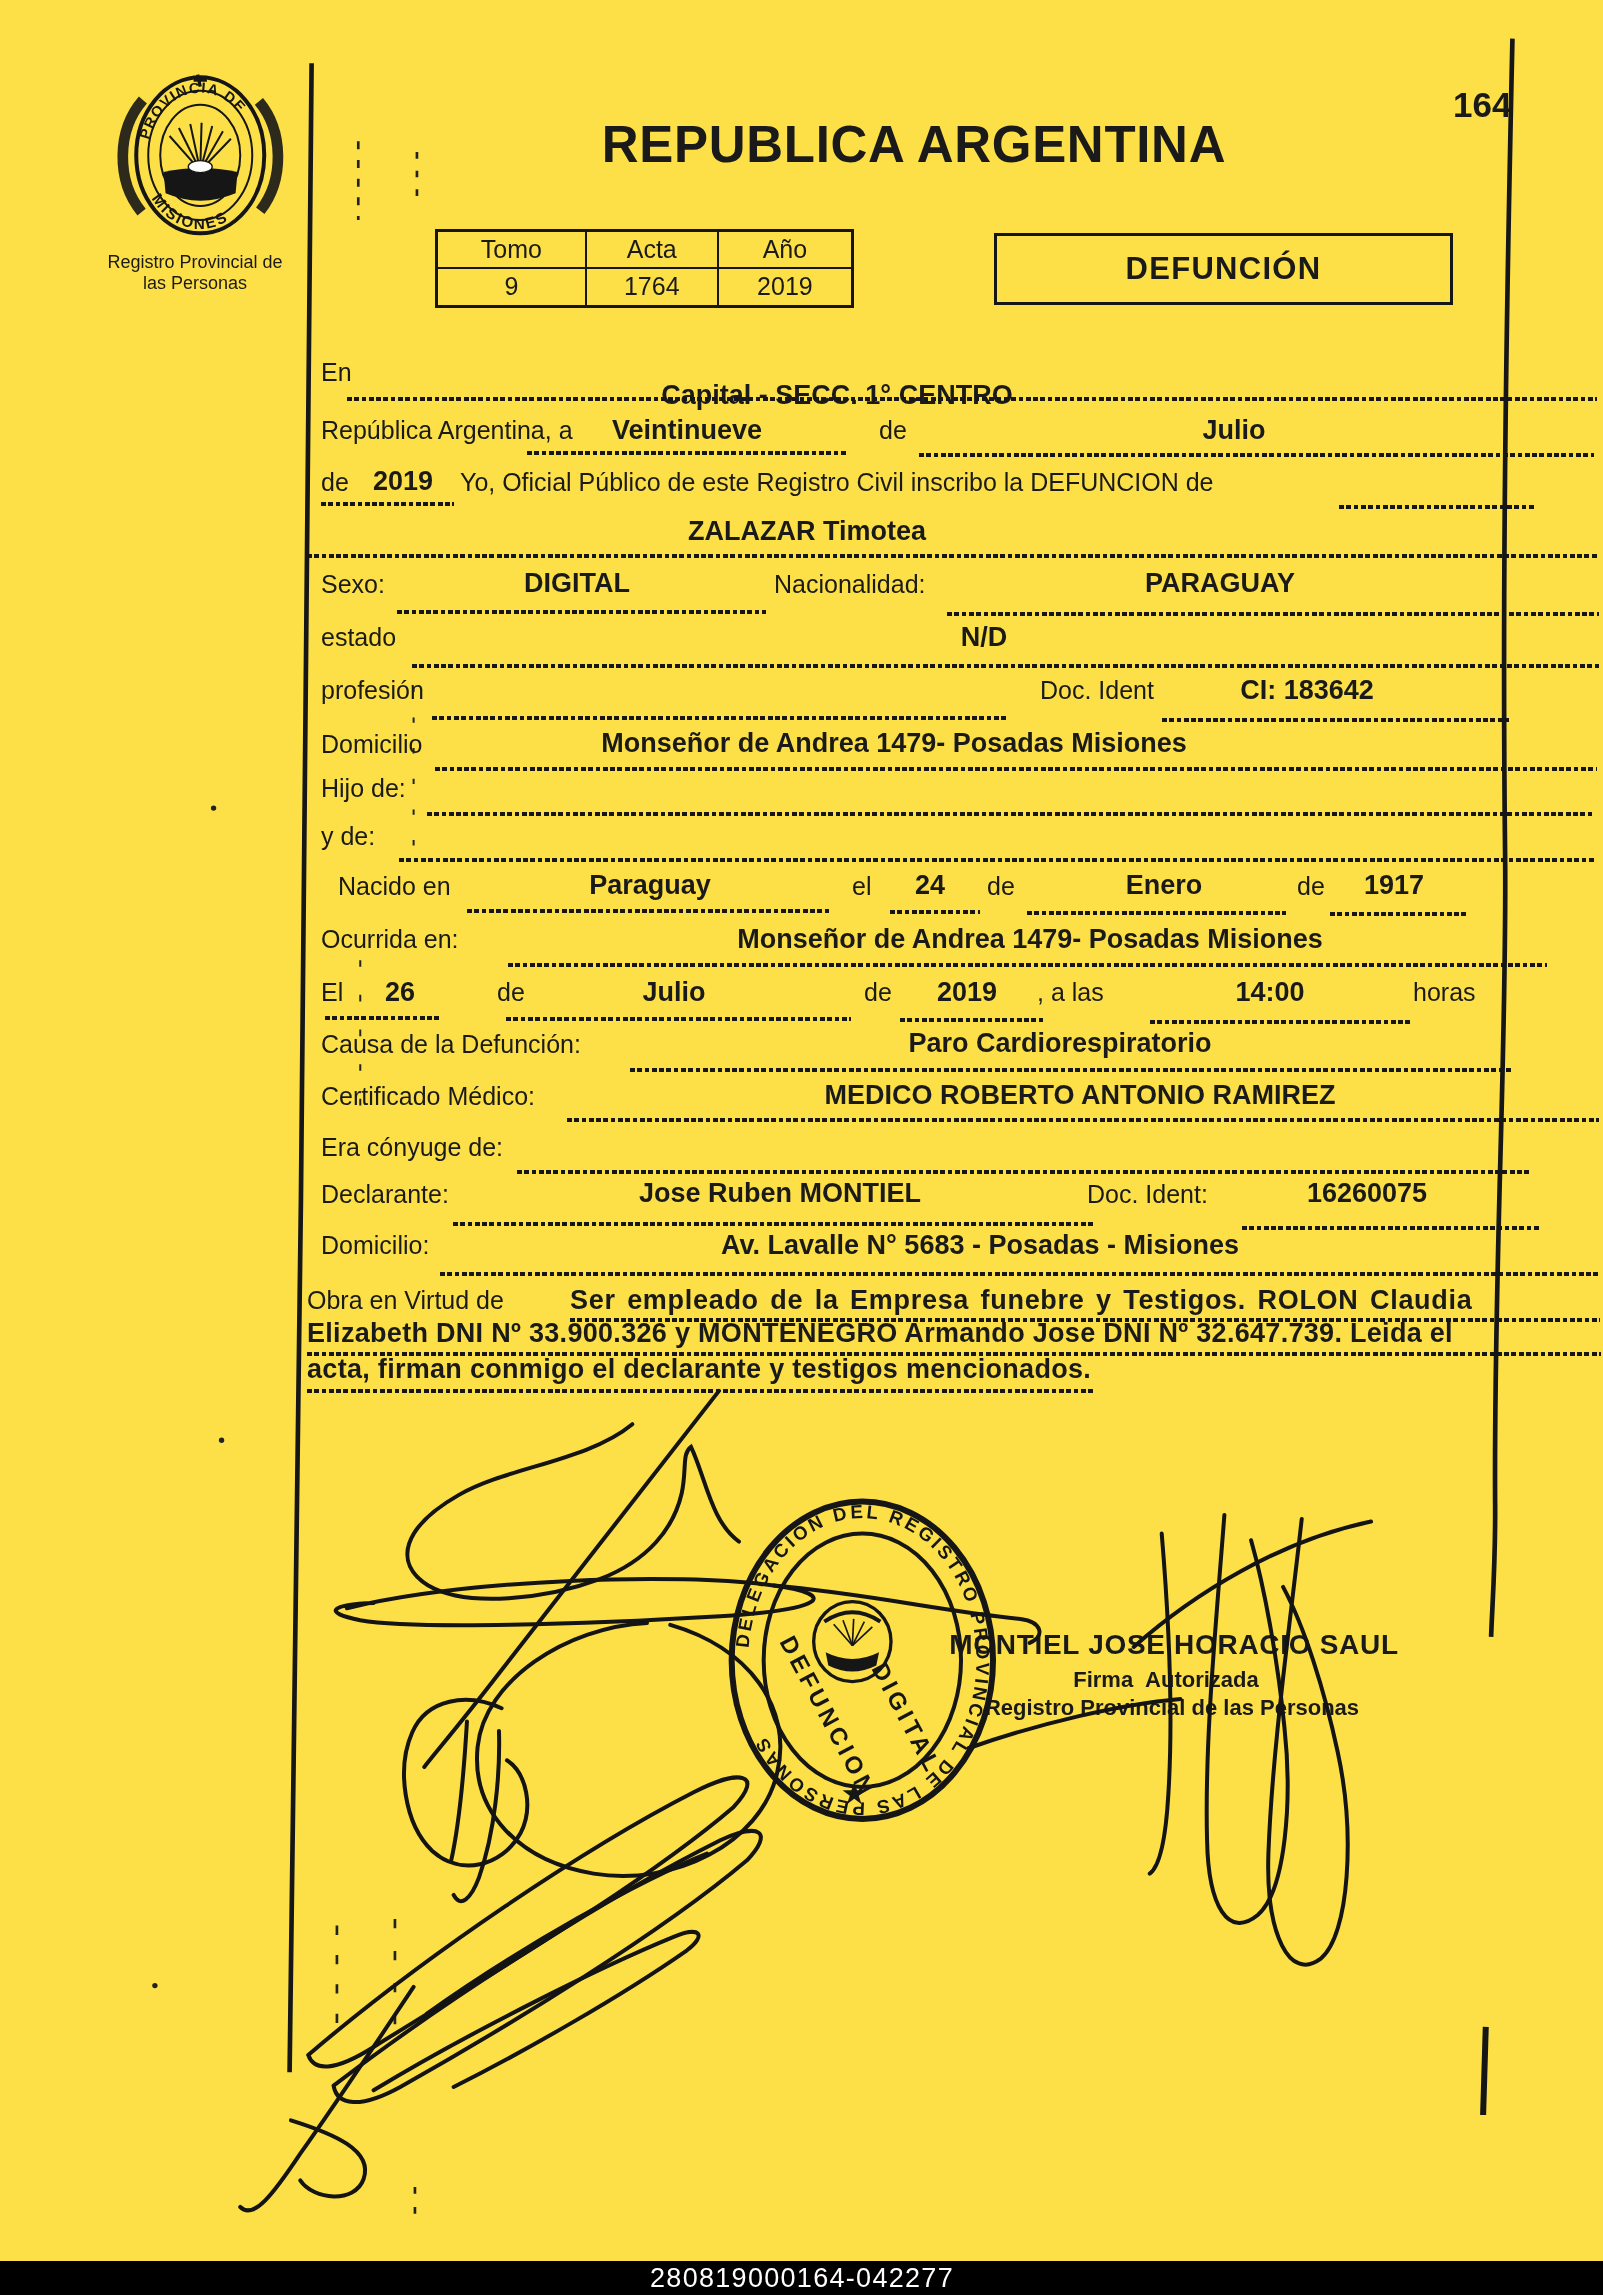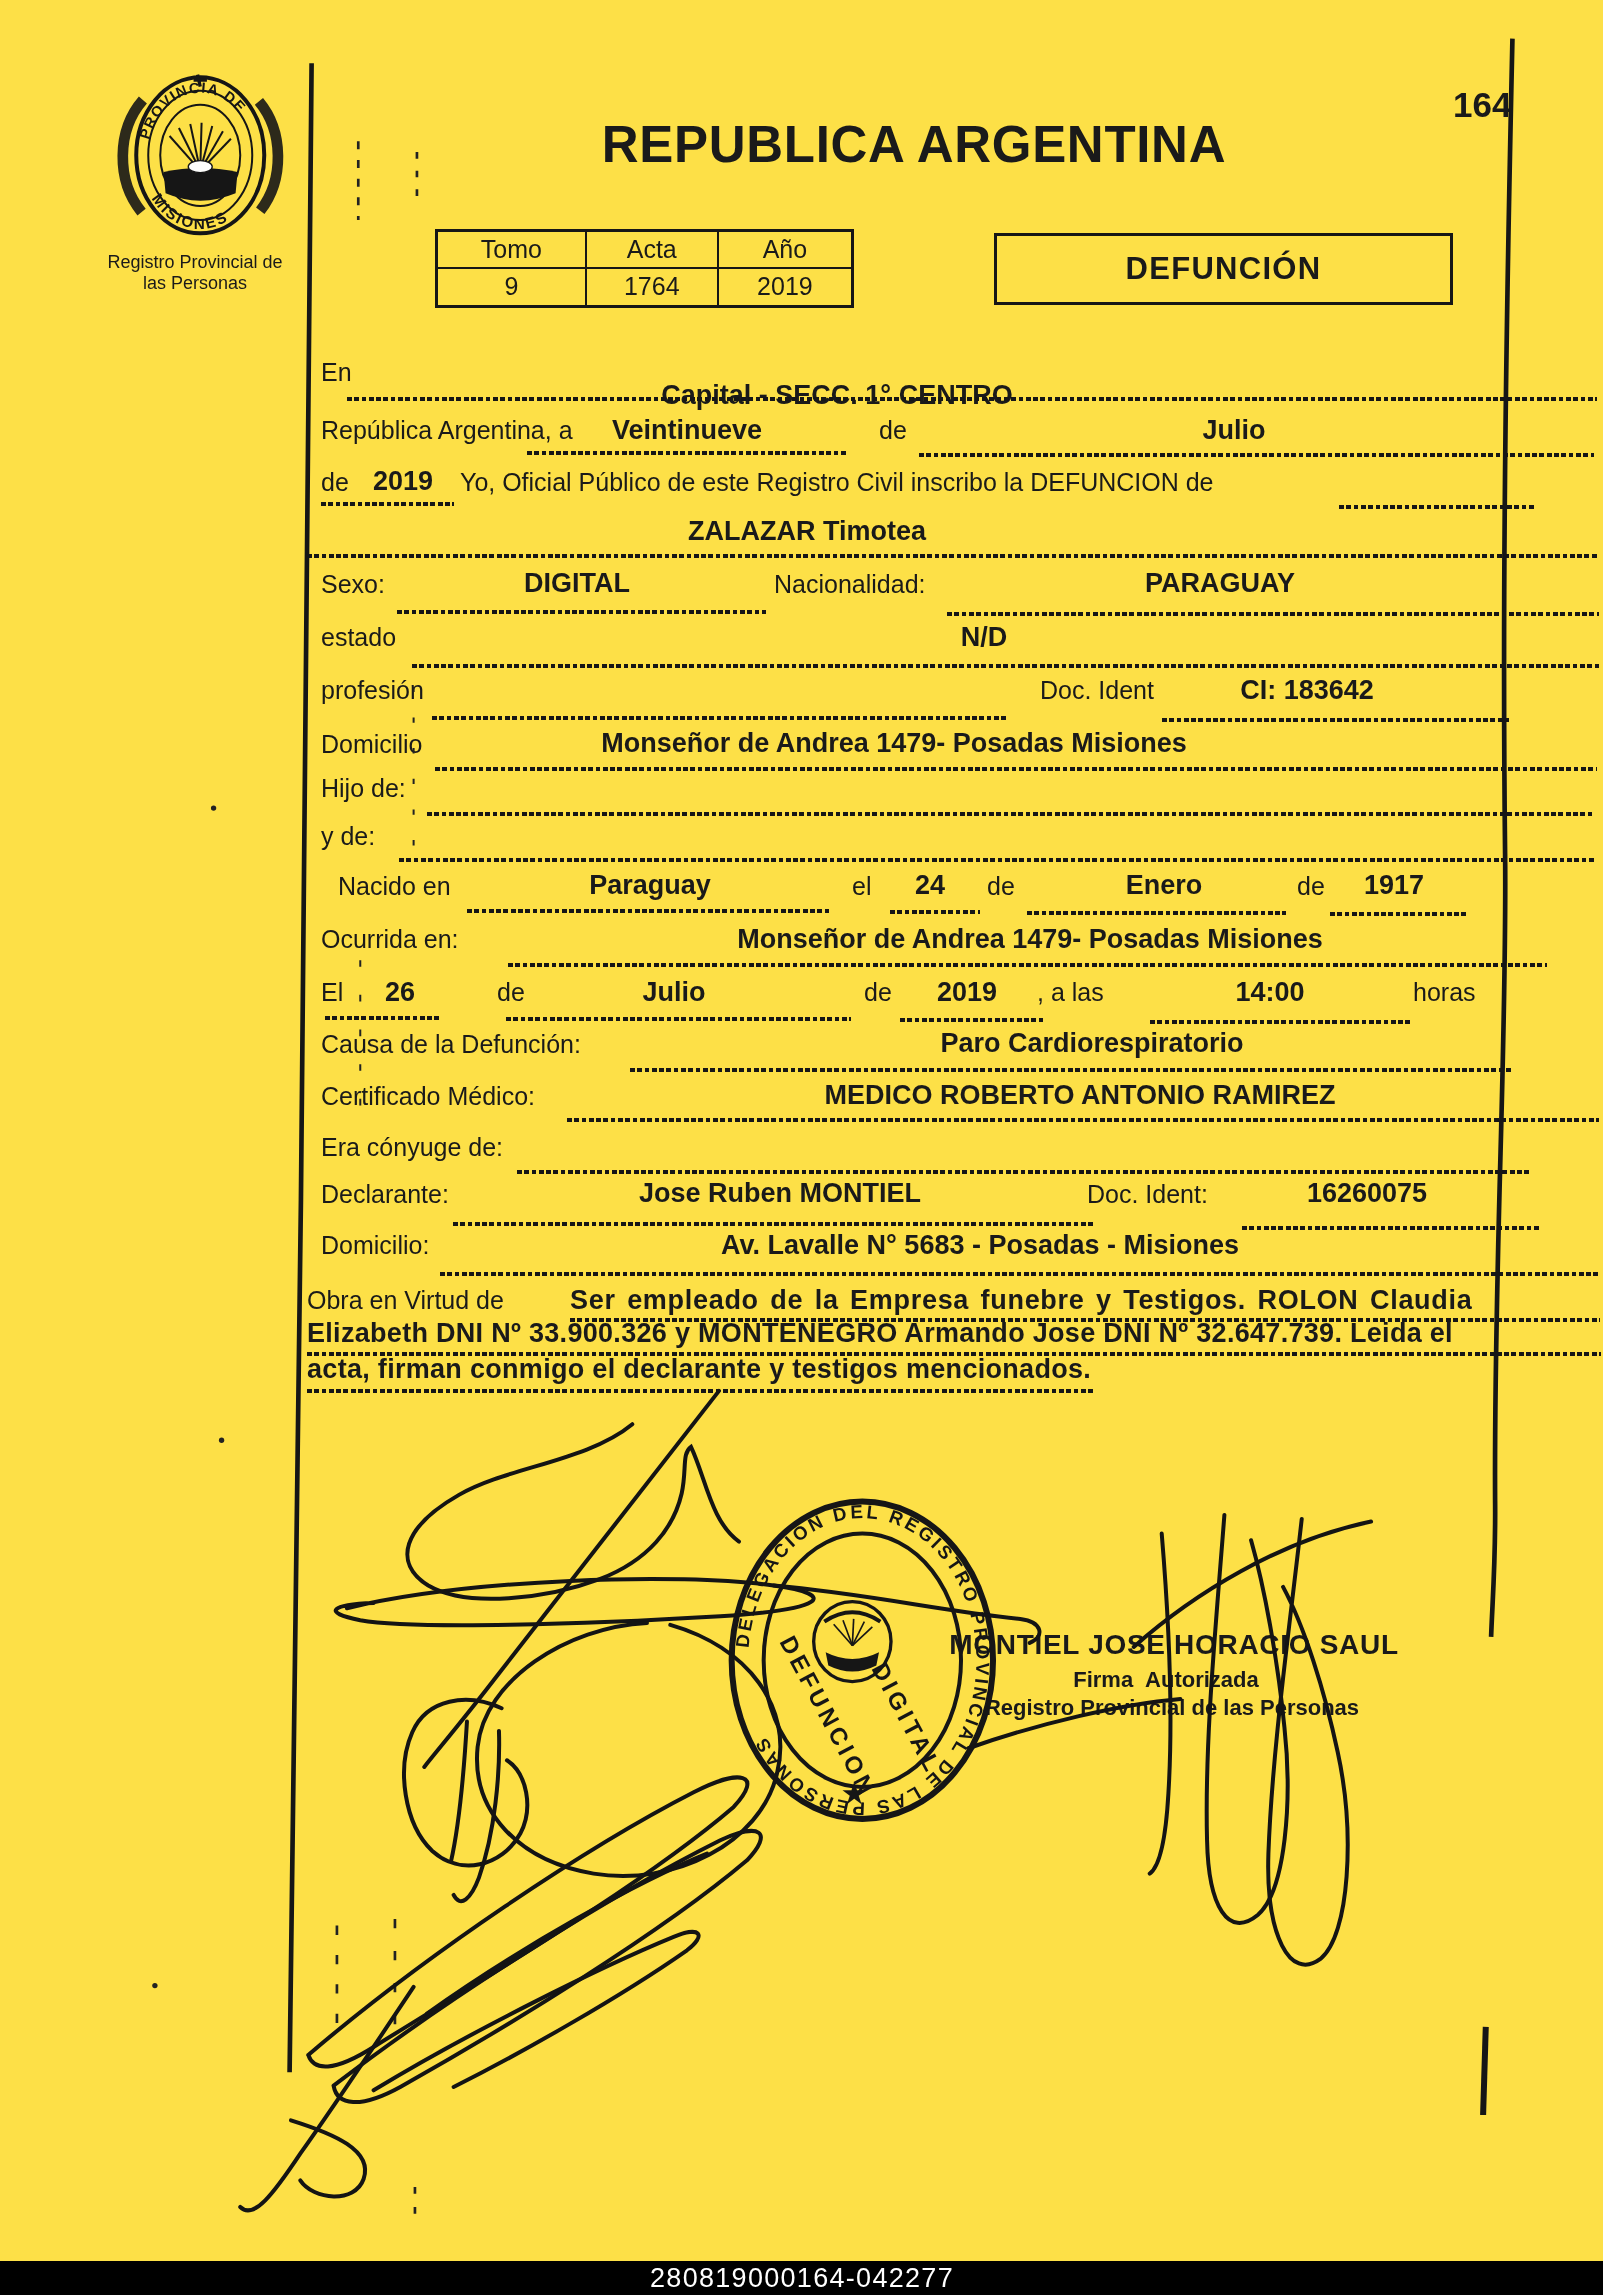--- a/index.html
+++ b/index.html
@@ -142,21 +142,21 @@
   <span class="val ctr" style="left:967px;top:977px;">2019</span>
   <span class="lbl" style="left:1037px;top:978px;">, a las</span>
   <span class="val ctr" style="left:1270px;top:977px;">14:00</span>
   <span class="lbl" style="left:1413px;top:978px;">horas</span>
   <div class="dot" style="left:325px;top:1016px;width:115px;"></div>
   <div class="dot" style="left:506px;top:1017px;width:345px;"></div>
   <div class="dot" style="left:900px;top:1018px;width:143px;"></div>
   <div class="dot" style="left:1150px;top:1020px;width:260px;"></div>
 
   <span class="lbl" style="left:321px;top:1030px;">Causa de la Defunción:</span>
-  <span class="val ctr" style="left:1060px;top:1028px;margin-left:32px;">Paro Cardiorespiratorio</span>
+  <span class="val ctr" style="left:1060px;top:1028px;">Paro Cardiorespiratorio</span>
   <div class="dot" style="left:630px;top:1068px;width:882px;"></div>
 
   <span class="lbl" style="left:321px;top:1082px;">Certificado Médico:</span>
   <span class="val ctr" style="left:1080px;top:1080px;">MEDICO ROBERTO ANTONIO RAMIREZ</span>
   <div class="dot" style="left:567px;top:1118px;width:1032px;"></div>
 
   <span class="lbl" style="left:321px;top:1133px;">Era cónyuge de:</span>
   <div class="dot" style="left:517px;top:1170px;width:1014px;"></div>
 
   <span class="lbl" style="left:321px;top:1180px;">Declarante:</span>

